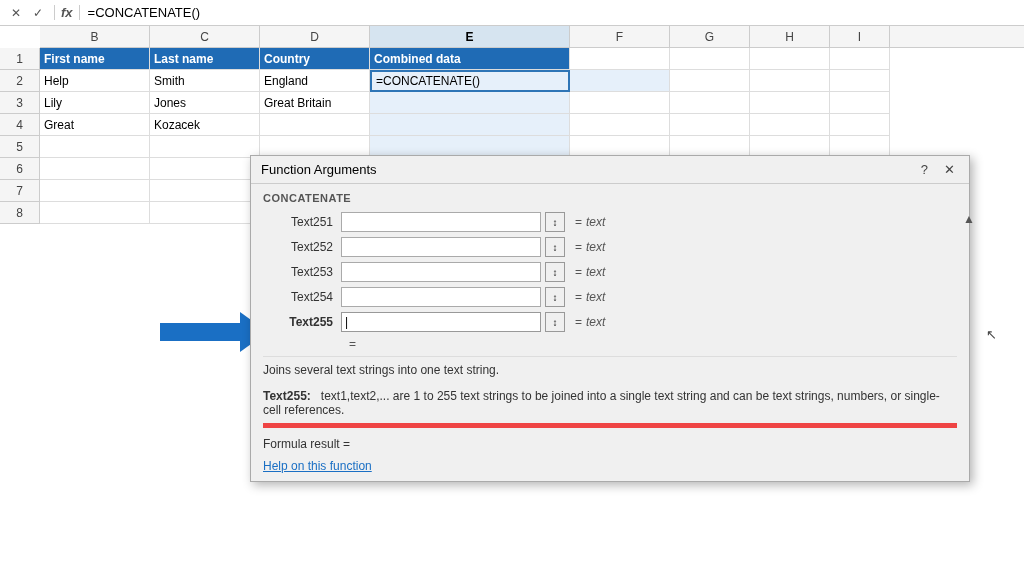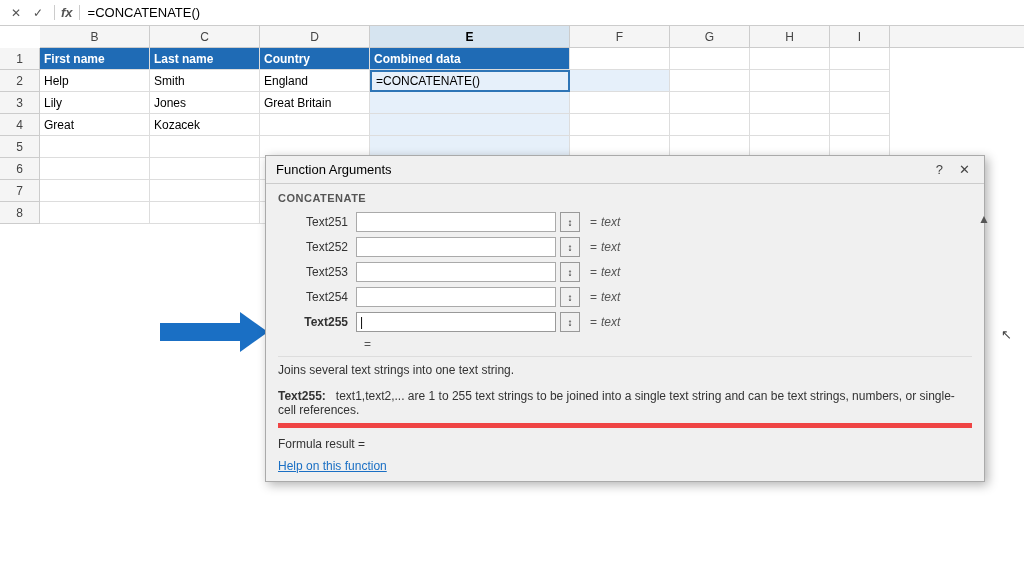--- a/index.html
+++ b/index.html
@@ -167,21 +167,21 @@
       height: 0;
       border-top: 20px solid transparent;
       border-bottom: 20px solid transparent;
       border-left: 28px solid #1a6fc4;
     }
 
     
     .dialog {
       position: absolute;
       top: 155px;
-      left: 265px;
+      left: 250px;
       width: 720px;
       background: #f0f0f0;
       border: 1px solid #aaa;
       box-shadow: 3px 3px 10px rgba(0,0,0,0.3);
     }
     .dialog-titlebar {
       display: flex;
       align-items: center;
       justify-content: space-between;
       background: #f0f0f0;

